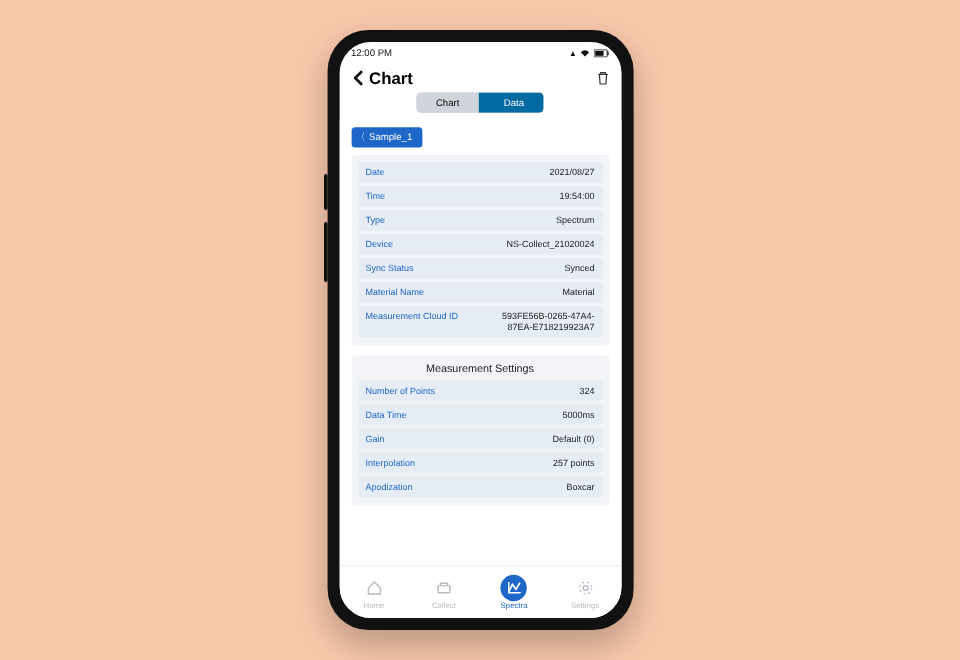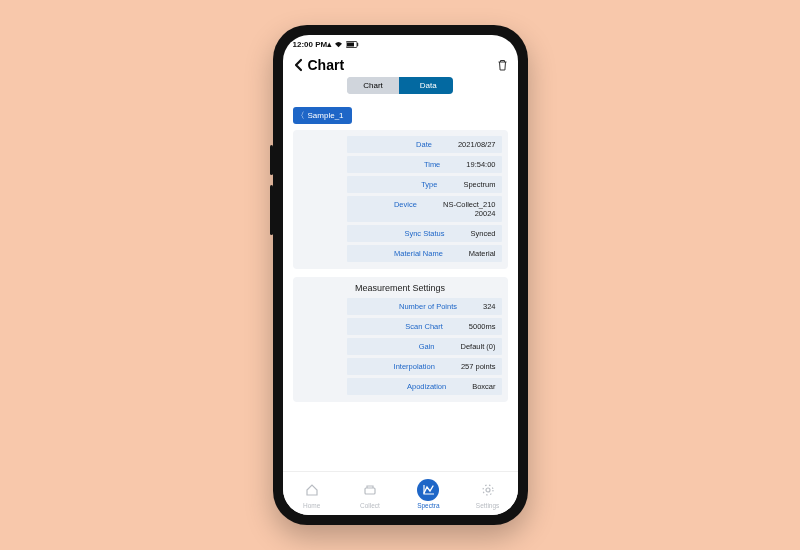--- a/index.html
+++ b/index.html
@@ -21,22 +21,22 @@
     content: ""; position: absolute; left: -3px; width: 3px; background: #111; border-radius: 2px;
   }
   .phone::before { top: 120px; height: 30px; }
   .phone::after  { top: 160px; height: 50px; }
   .screen {
     width: 100%; height: 100%; background: #fff;
     border-radius: 26px; overflow: hidden;
     display: flex; flex-direction: column;
   }
   .status-bar {
-    height: 18px; display: flex; align-items: center; 
-    padding: 0 10px; font-size: 8px; font-weight: 700; color: #111;
+    height: 18px; display: flex; align-items: center; justify-content: space-between;
+    padding: 0 10px; font-size: 8px; font-weight: 400; color: #111;
   }
   .status-icons { display: flex; gap: 3px; align-items: center; }
   .header {
     display: flex; align-items: center; padding: 4px 10px 2px;
   }
   .header .back { font-size: 16px; font-weight: 700; margin-right: 4px; cursor: pointer; }
   .header .title { font-size: 14px; font-weight: 700; flex: 1; }
   .header .trash { font-size: 11px; cursor: pointer; }
   .seg {
     display: flex; justify-content: center; padding: 2px 0 6px;
@@ -60,22 +60,22 @@
     flex: 1; overflow-y: hidden; padding: 0 10px;
   }
   .card {
     background: #f2f4f7; border-radius: 4px; padding: 6px 6px 4px; margin-bottom: 8px;
   }
   .card-title {
     text-align: center; font-size: 9px; font-weight: 500; color: #222; margin-bottom: 5px;
   }
   .row {
     background: #e5ecf4; margin-bottom: 3px; padding: 4px 6px;
-    display: flex; justify-content: flex-end; align-items: flex-start;
-    font-size: 7.5px; border-radius: 1px; margin-left: 48px;
+    display: flex; justify-content: space-between; align-items: flex-start;
+    font-size: 7.5px; border-radius: 1px;
   }
   .row .label { color: #1e66c7; font-weight: 500; max-width: 45%; line-height: 1.2; }
   .row .value { color: #222; text-align: right; max-width: 55%; word-break: break-all; line-height: 1.2; padding-left: 26px; }
   .tabbar {
     height: 44px; background: #fff; border-top: 1px solid #eee;
     display: flex; justify-content: space-around; align-items: center;
   }
   .tab { display: flex; flex-direction: column; align-items: center; gap: 1px; cursor: pointer; color: #b8bcc2; }
   .tab.active { color: #1e66c7; }
   .tab-icon {
@@ -160,30 +160,34 @@
               <span class="value">NS-Collect_21020024</span>
             </div>
           <div class="row">
               <span class="label">Sync Status</span>
               <span class="value">Synced</span>
             </div>
           <div class="row">
               <span class="label">Material Name</span>
               <span class="value">Material</span>
             </div>
+          <div class="row">
+              <span class="label">Measurement Cloud ID</span>
+              <span class="value">593FE56B-0265-47A4-87EA-E718219923A7</span>
+            </div>
         </div>
 
         <div class="card">
           <div class="card-title">Measurement Settings</div>
           <div class="row">
               <span class="label">Number of Points</span>
               <span class="value">324</span>
             </div>
           <div class="row">
-              <span class="label">Scan Chart</span>
+              <span class="label">Data Time</span>
               <span class="value">5000ms</span>
             </div>
           <div class="row">
               <span class="label">Gain</span>
               <span class="value">Default (0)</span>
             </div>
           <div class="row">
               <span class="label">Interpolation</span>
               <span class="value">257 points</span>
             </div>

